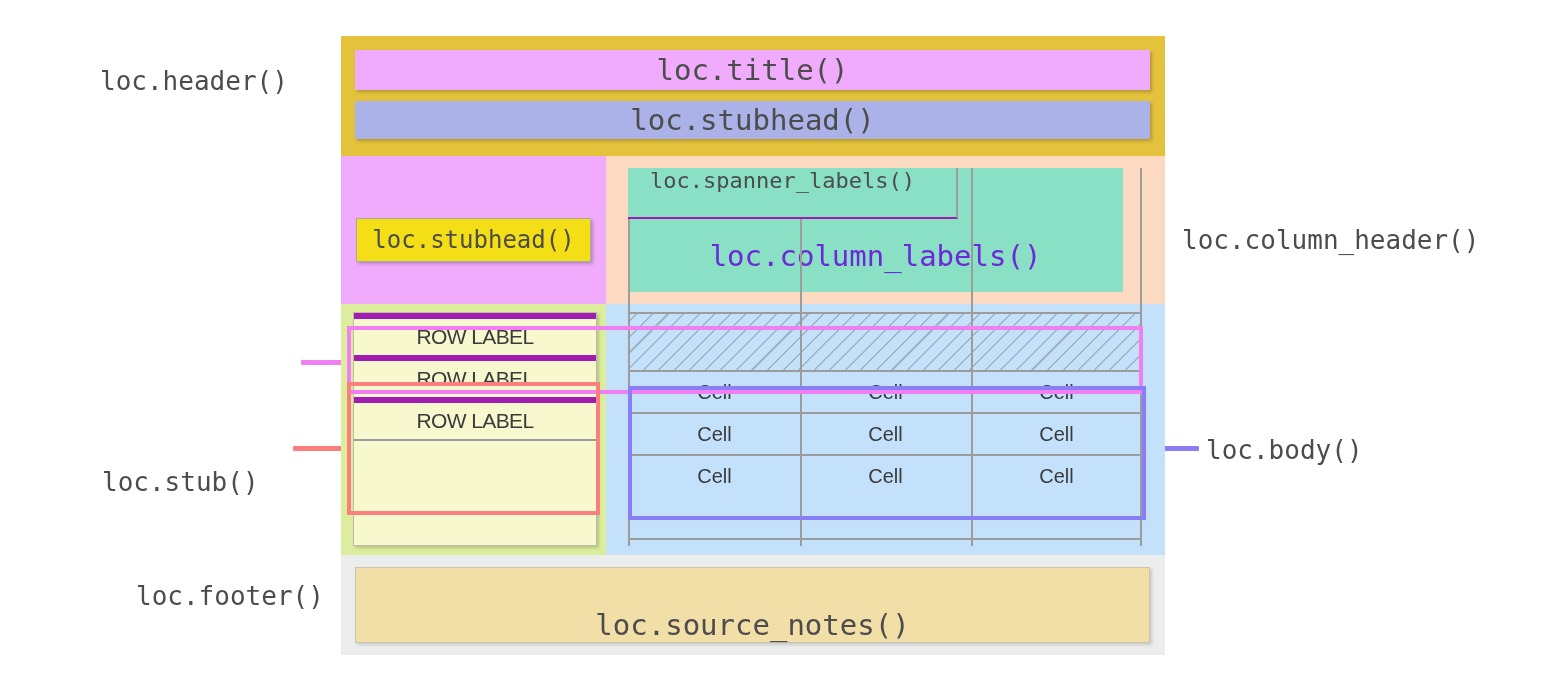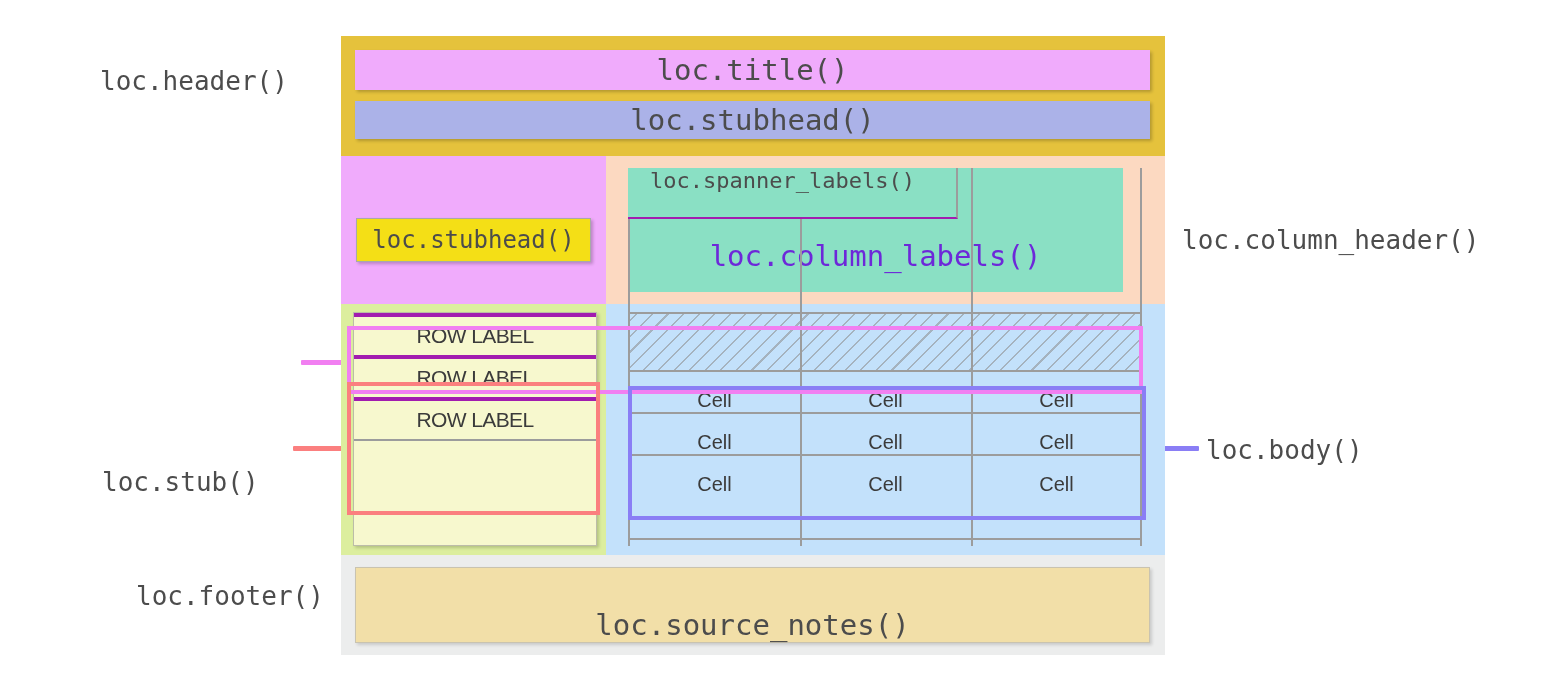--- a/index.html
+++ b/index.html
@@ -114,21 +114,21 @@
   
   .stub-cells{
     left:12px;top:276px;width:244px;height:234px;
     background:#f7f8ce;
     border:1px solid #bcbca8;
     box-shadow:2px 2px 3px rgba(0,0,0,.18);
   }
   .stub-row{
     width:100%;
     display:flex;align-items:center;justify-content:center;
-    border-top:4px solid #a21caf;
+    border-top:6px solid #a21caf;
     box-sizing:border-box;
   }
   .stub-row.rowgroup{height:58px;border-top:2px solid #9c9c9c;}
   .stub-row.rowlabel{height:42px;}
   .stub-row.tail{height:14px;border-top:2px solid #9c9c9c;}
   .rowgroup-text{
     font-family:"Liberation Sans","DejaVu Sans",sans-serif;
     font-size:21px;color:#3b3b3b;letter-spacing:-0.6px;
   }
   .rowlabel-text{
@@ -153,21 +153,21 @@
     border-top:2px solid #9c9c9c;
     box-sizing:border-box;
     display:flex;
   }
   .grid-tail{
     position:absolute;left:0;top:226px;width:513px;height:8px;
     border-top:2px solid #9c9c9c;box-sizing:border-box;
   }
   .grid-cell{
     width:171px;height:100%;
-    display:flex;align-items:flex-end;justify-content:center;
+    display:flex;align-items:center;justify-content:center;
     box-sizing:border-box;
   }
   .cell-text{
     font-family:"Liberation Sans","DejaVu Sans",sans-serif;
     font-size:20px;color:#3b3b3b;
   }
 
   
   .vrule{
     position:absolute;width:2px;background:#9c9c9c;

